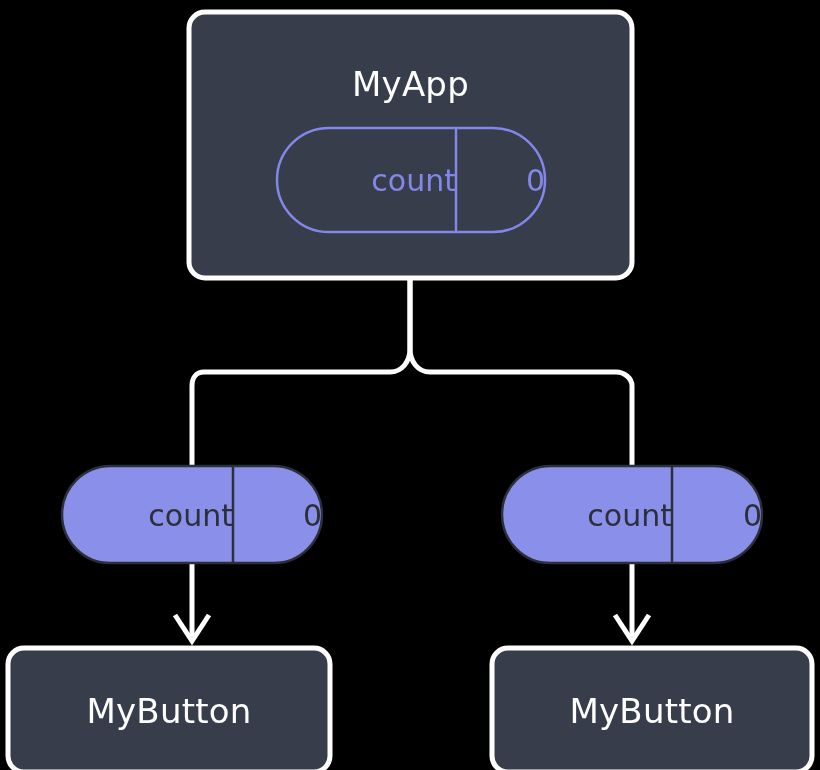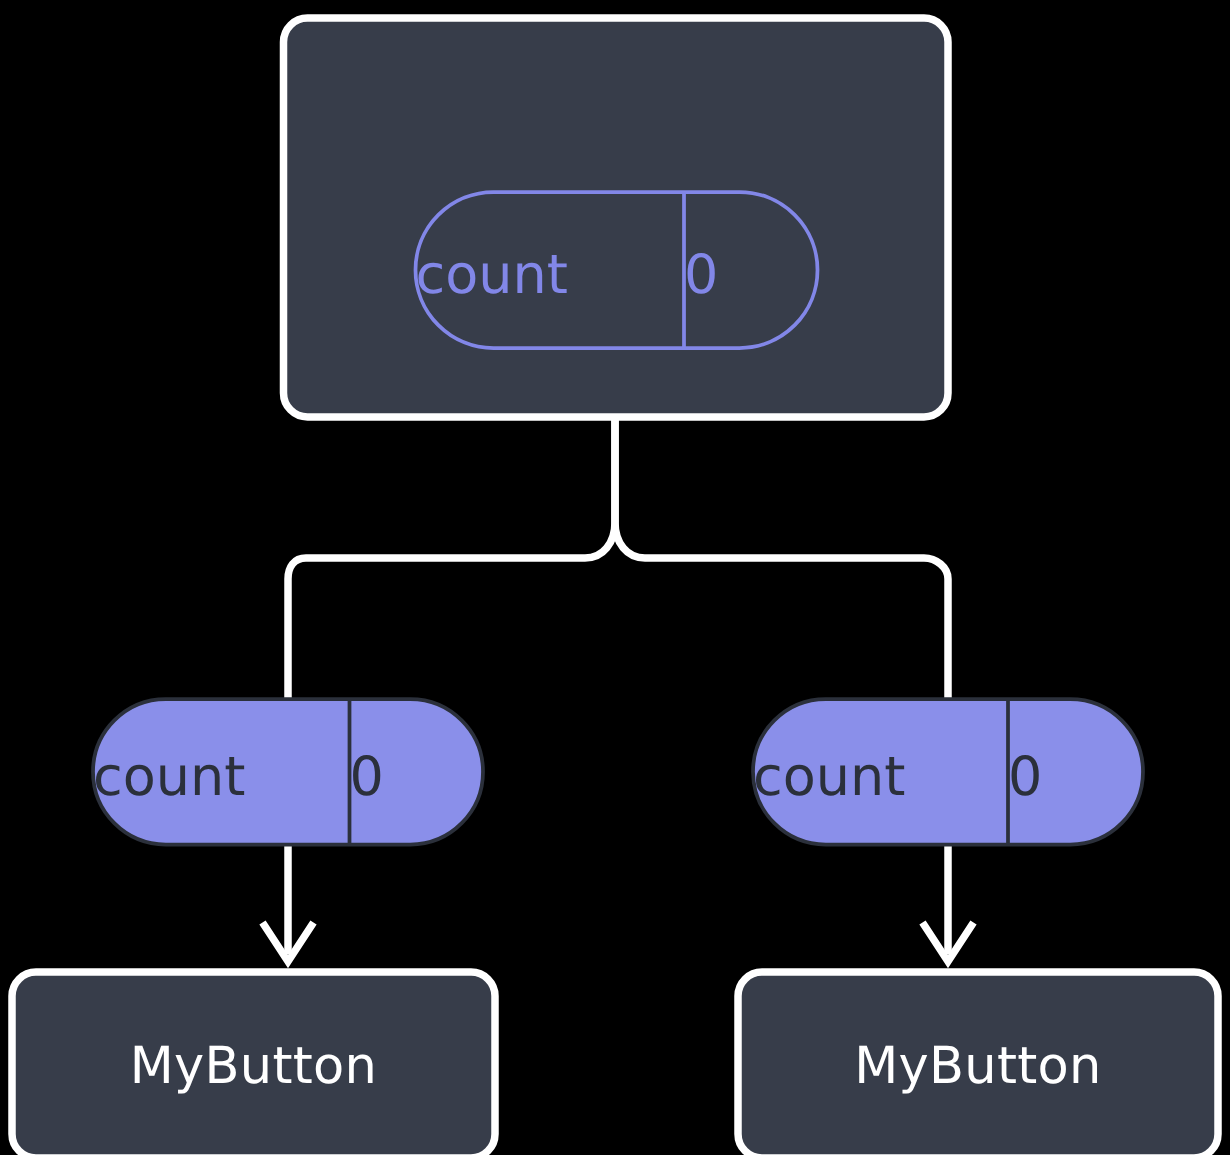--- a/index.html
+++ b/index.html
@@ -33,22 +33,22 @@
     font-size: 34px;
     font-weight: 400;
     letter-spacing: 0.2px;
     white-space: nowrap;
     text-align: center;
     font-family: "DejaVu Sans", "Liberation Sans", sans-serif;
   }
   .pill-label {
     position: absolute;
     white-space: nowrap;
-    text-align: left;
-    font-size: 36px;
+    text-align: right;
+    font-size: 30px;
     font-weight: 400;
     font-family: "DejaVu Sans", "Liberation Sans", sans-serif;
   }
   .pill-label.outline {
     color: #8287e8;
   }
   .pill-label.filled {
     color: #2b303b;
   }
 </style>
@@ -89,20 +89,21 @@
     <line x1="233" y1="467" x2="233" y2="562" stroke="#2b303b" stroke-width="2.5"></line>
 
     <rect x="502" y="466" width="260" height="97" rx="48.5" ry="48.5" fill="#8a8fea" stroke="#2b303b" stroke-width="2.5"></rect>
     <line x1="672" y1="467" x2="672" y2="562" stroke="#2b303b" stroke-width="2.5"></line>
 
     <rect x="8" y="648" width="322" height="124" rx="16" ry="16" fill="#373d4a" stroke="#ffffff" stroke-width="5"></rect>
 
     <rect x="492" y="648" width="320" height="124" rx="16" ry="16" fill="#373d4a" stroke="#ffffff" stroke-width="5"></rect>
   </svg>
 
+  <div class="node-text" style="left:189px; top:64px; width:443px;">MyApp</div>
 
   <div class="pill-label outline" style="left:277px; top:163px; width:179px;">count</div>
   <div class="pill-label outline" style="left:456px; top:163px; width:89px;">0</div>
 
   <div class="pill-label filled" style="left:62px; top:498px; width:171px;">count</div>
   <div class="pill-label filled" style="left:233px; top:498px; width:89px;">0</div>
 
   <div class="pill-label filled" style="left:502px; top:498px; width:170px;">count</div>
   <div class="pill-label filled" style="left:672px; top:498px; width:90px;">0</div>
 

